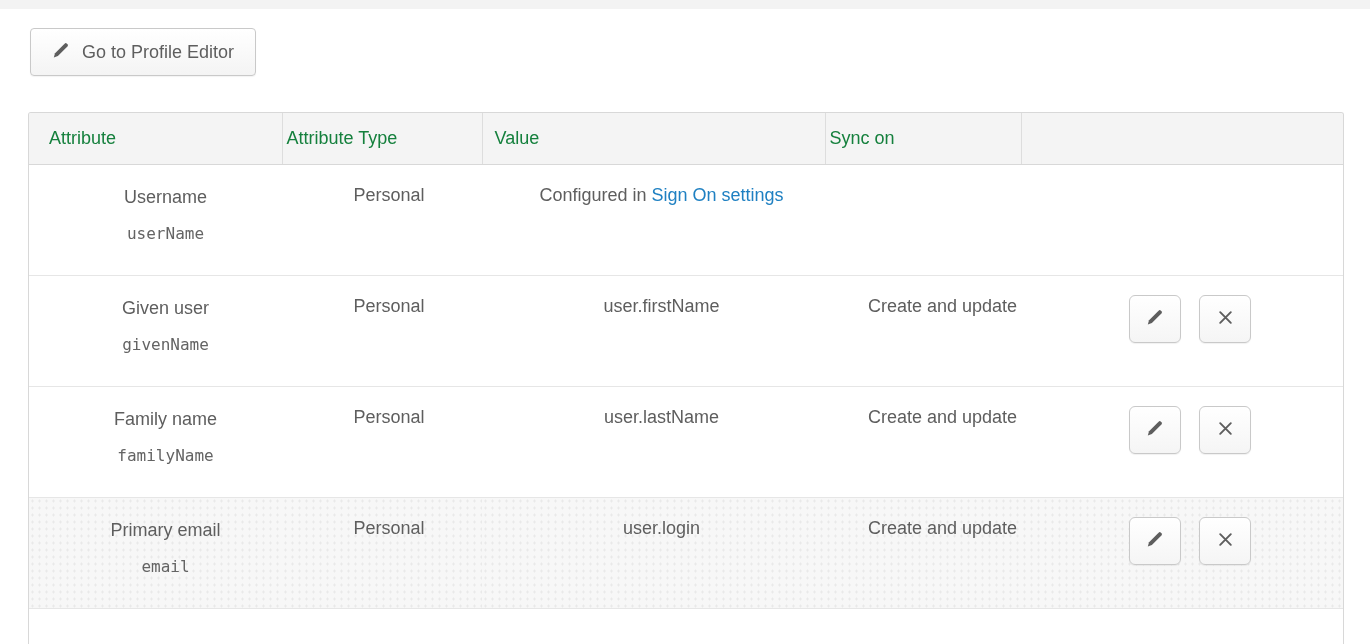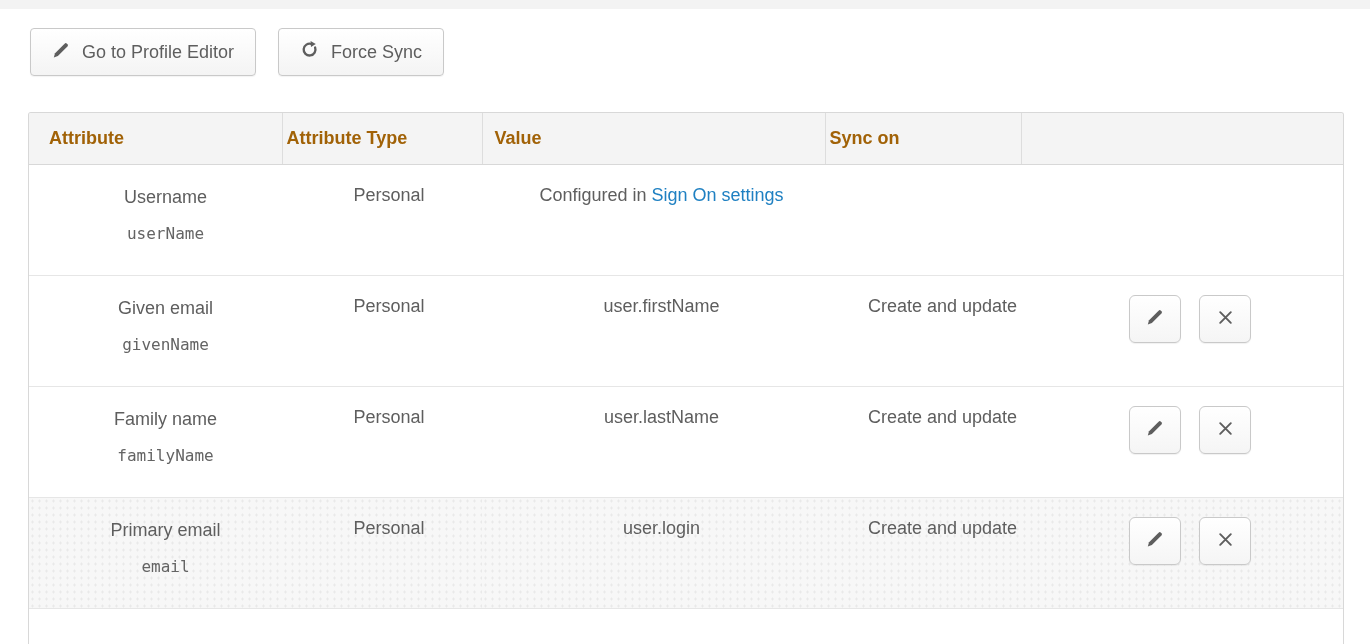--- a/index.html
+++ b/index.html
@@ -50,24 +50,24 @@
   col.c-attr  { width: 253px; }
   col.c-type  { width: 200px; }
   col.c-value { width: 343px; }
   col.c-apply { width: 196px; }
   col.c-act   { width: auto;  }
   thead th {
     height: 51px;
     background: #f4f4f4;
     border-bottom: 1px solid #d8d8d8;
     border-right: 1px solid #dddddd;
-    font-weight: bold;
+    font-weight: normal;
     text-align: left;
     vertical-align: middle;
-    color: #a16207;
+    color: #15803d;
     padding-left: 20px;
   }
   thead th:last-child { border-right: none; }
   thead th.h-type, thead th.h-apply { padding-left: 4px; }
   thead th.h-value { padding-left: 12px; }
   tbody td {
     vertical-align: top;
     border-bottom: 1px solid #e6e6e6;
     padding: 20px 0 0 20px;
     height: 111px;
@@ -117,29 +117,20 @@
 
 <div class="toolbar">
   <button class="btn">
     <span>
       <svg width="18" height="18" viewBox="0 0 16 16">
         <path d="M1.6 14.6 L2.7 10.9 L11.2 2.4 a1.45 1.45 0 0 1 2.05 0 l0.45 0.45 a1.45 1.45 0 0 1 0 2.05 L5.2 13.4 Z" fill="#5e5e5e"></path>
       </svg>
     </span>
     <span>Go to Profile Editor</span>
   </button>
-  <button class="btn">
-    <span>
-      <svg width="19" height="19" viewBox="0 0 18 18">
-        <path d="M10.9 3.8 A5.6 5.6 0 1 0 14.3 7.1" fill="none" stroke="#5e5e5e" stroke-width="2.2" stroke-linecap="round"></path>
-        <path d="M10 0.9 L14.9 3.9 L10.4 6.6 Z" fill="#5e5e5e"></path>
-      </svg>
-    </span>
-    <span>Force Sync</span>
-  </button>
 </div>
 
 <div class="table-wrap">
   <table>
     <colgroup>
       <col class="c-attr">
         <col class="c-type">
         <col class="c-value">
         <col class="c-apply">
         <col class="c-act">
@@ -163,21 +154,21 @@
         <td class="cell-type">Personal</td>
         <td class="cell-value">
           <span>Configured in </span><a class="value-link">Sign On settings</a>
         </td>
         <td class="cell-apply"></td>
         <td class="cell-actions"></td>
       </tr>
 
       <tr>
         <td class="cell-attr">
-          <div class="attr-label">Given email</div>
+          <div class="attr-label">Given user</div>
           <div class="attr-variable">givenName</div>
         </td>
         <td class="cell-type">Personal</td>
         <td class="cell-value">user.firstName</td>
         <td class="cell-apply">Create and update</td>
         <td class="cell-actions">
           <div class="action-group">
             <button class="icon-btn">
               <span>
                 <svg width="18" height="18" viewBox="0 0 16 16">

